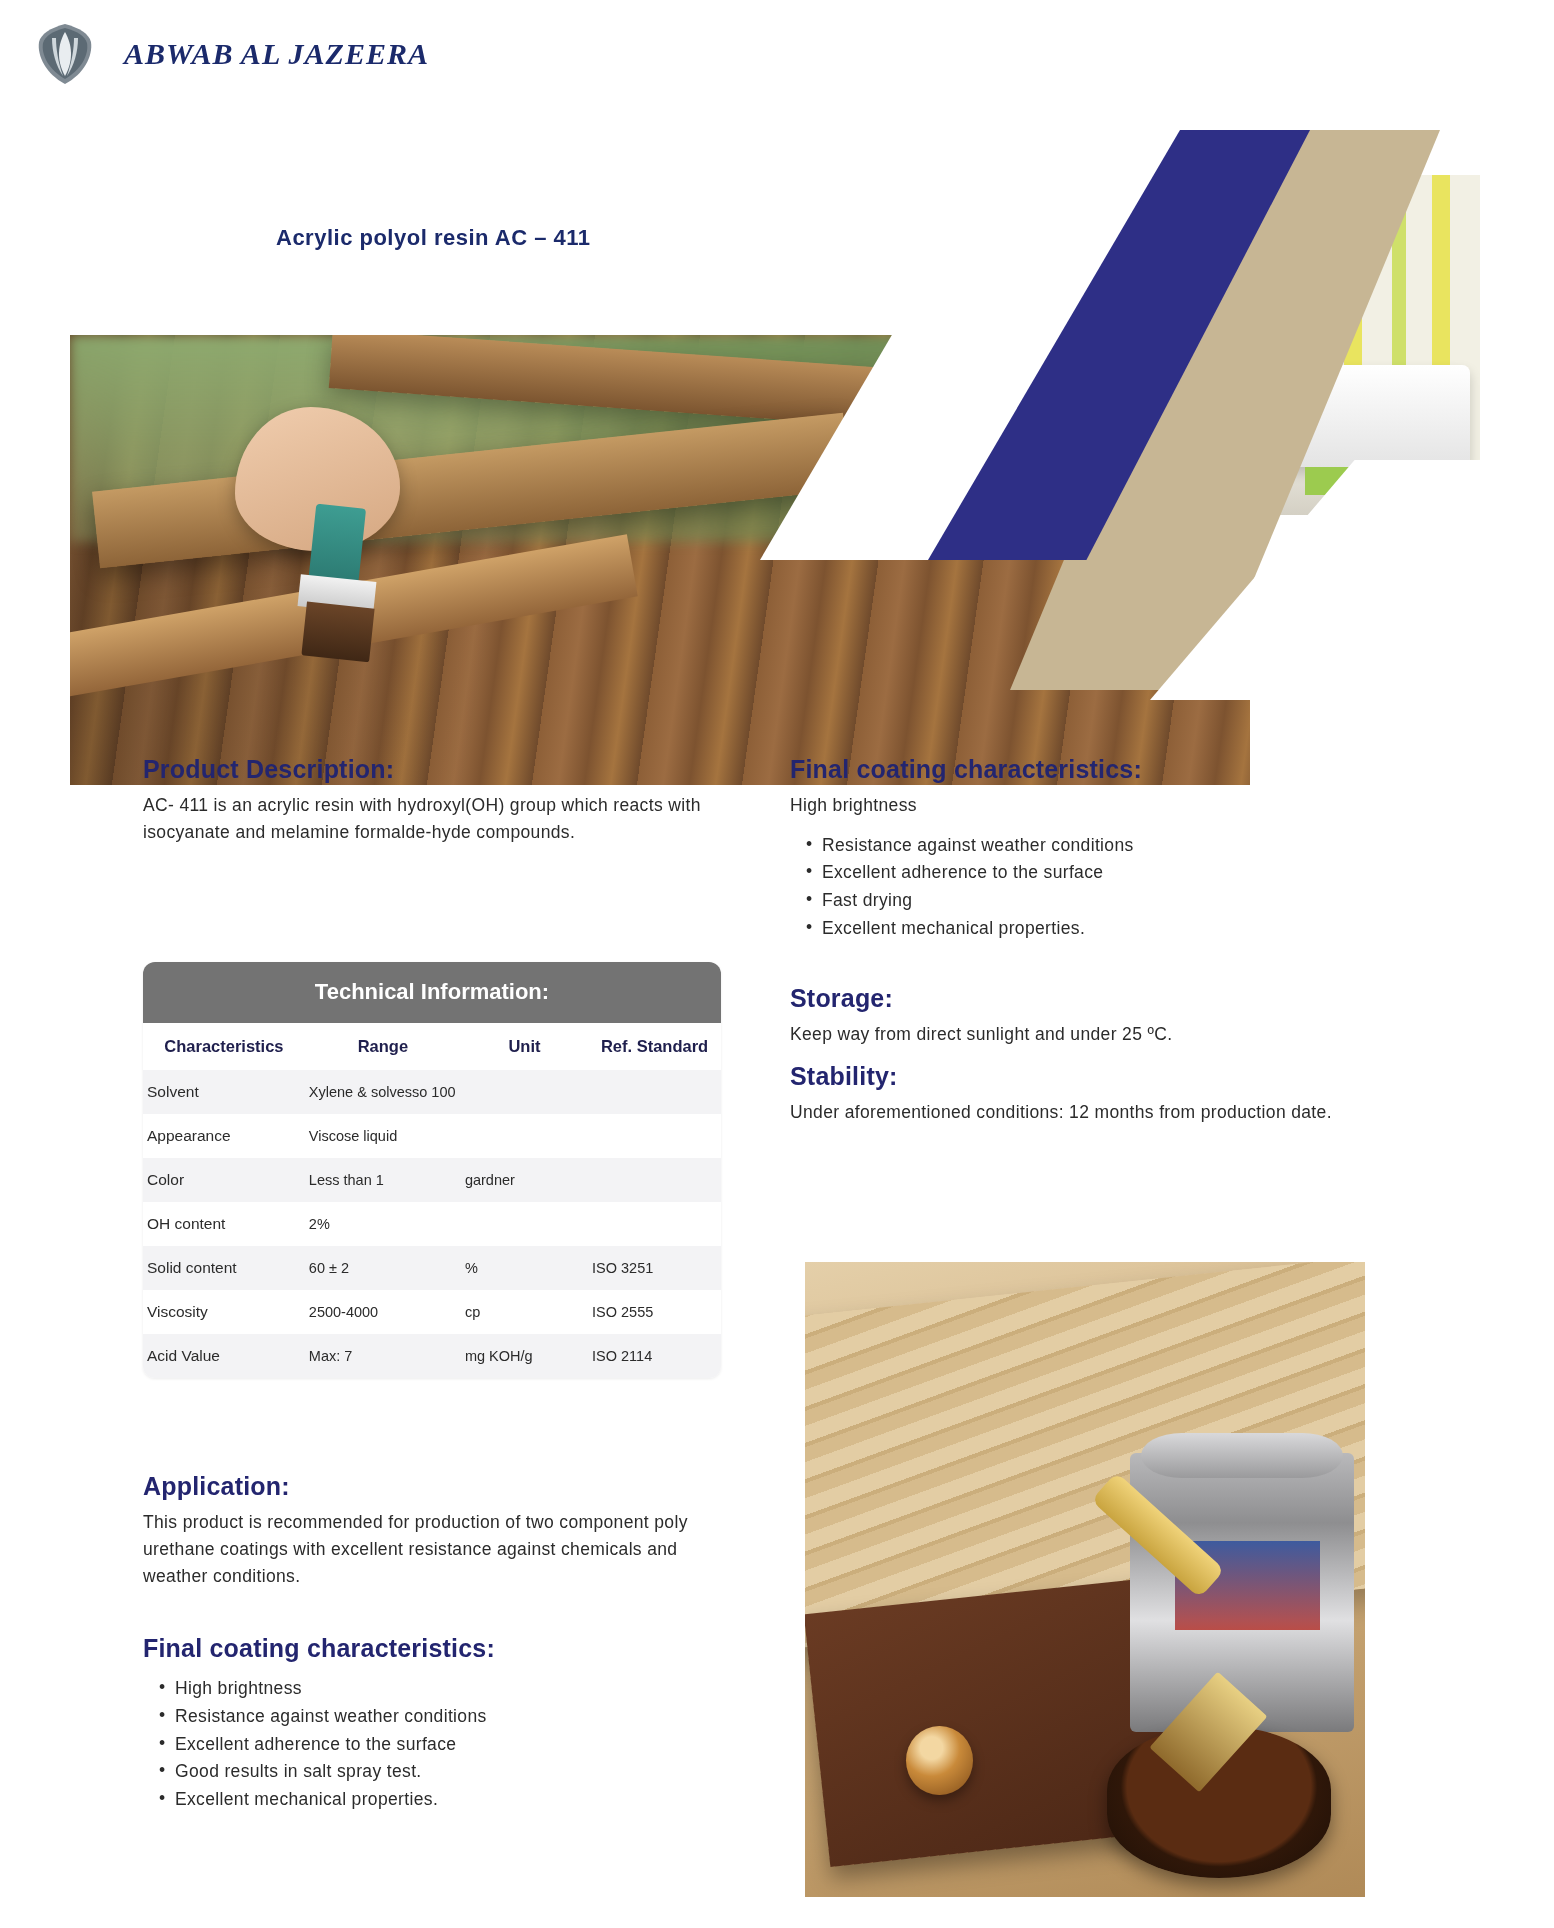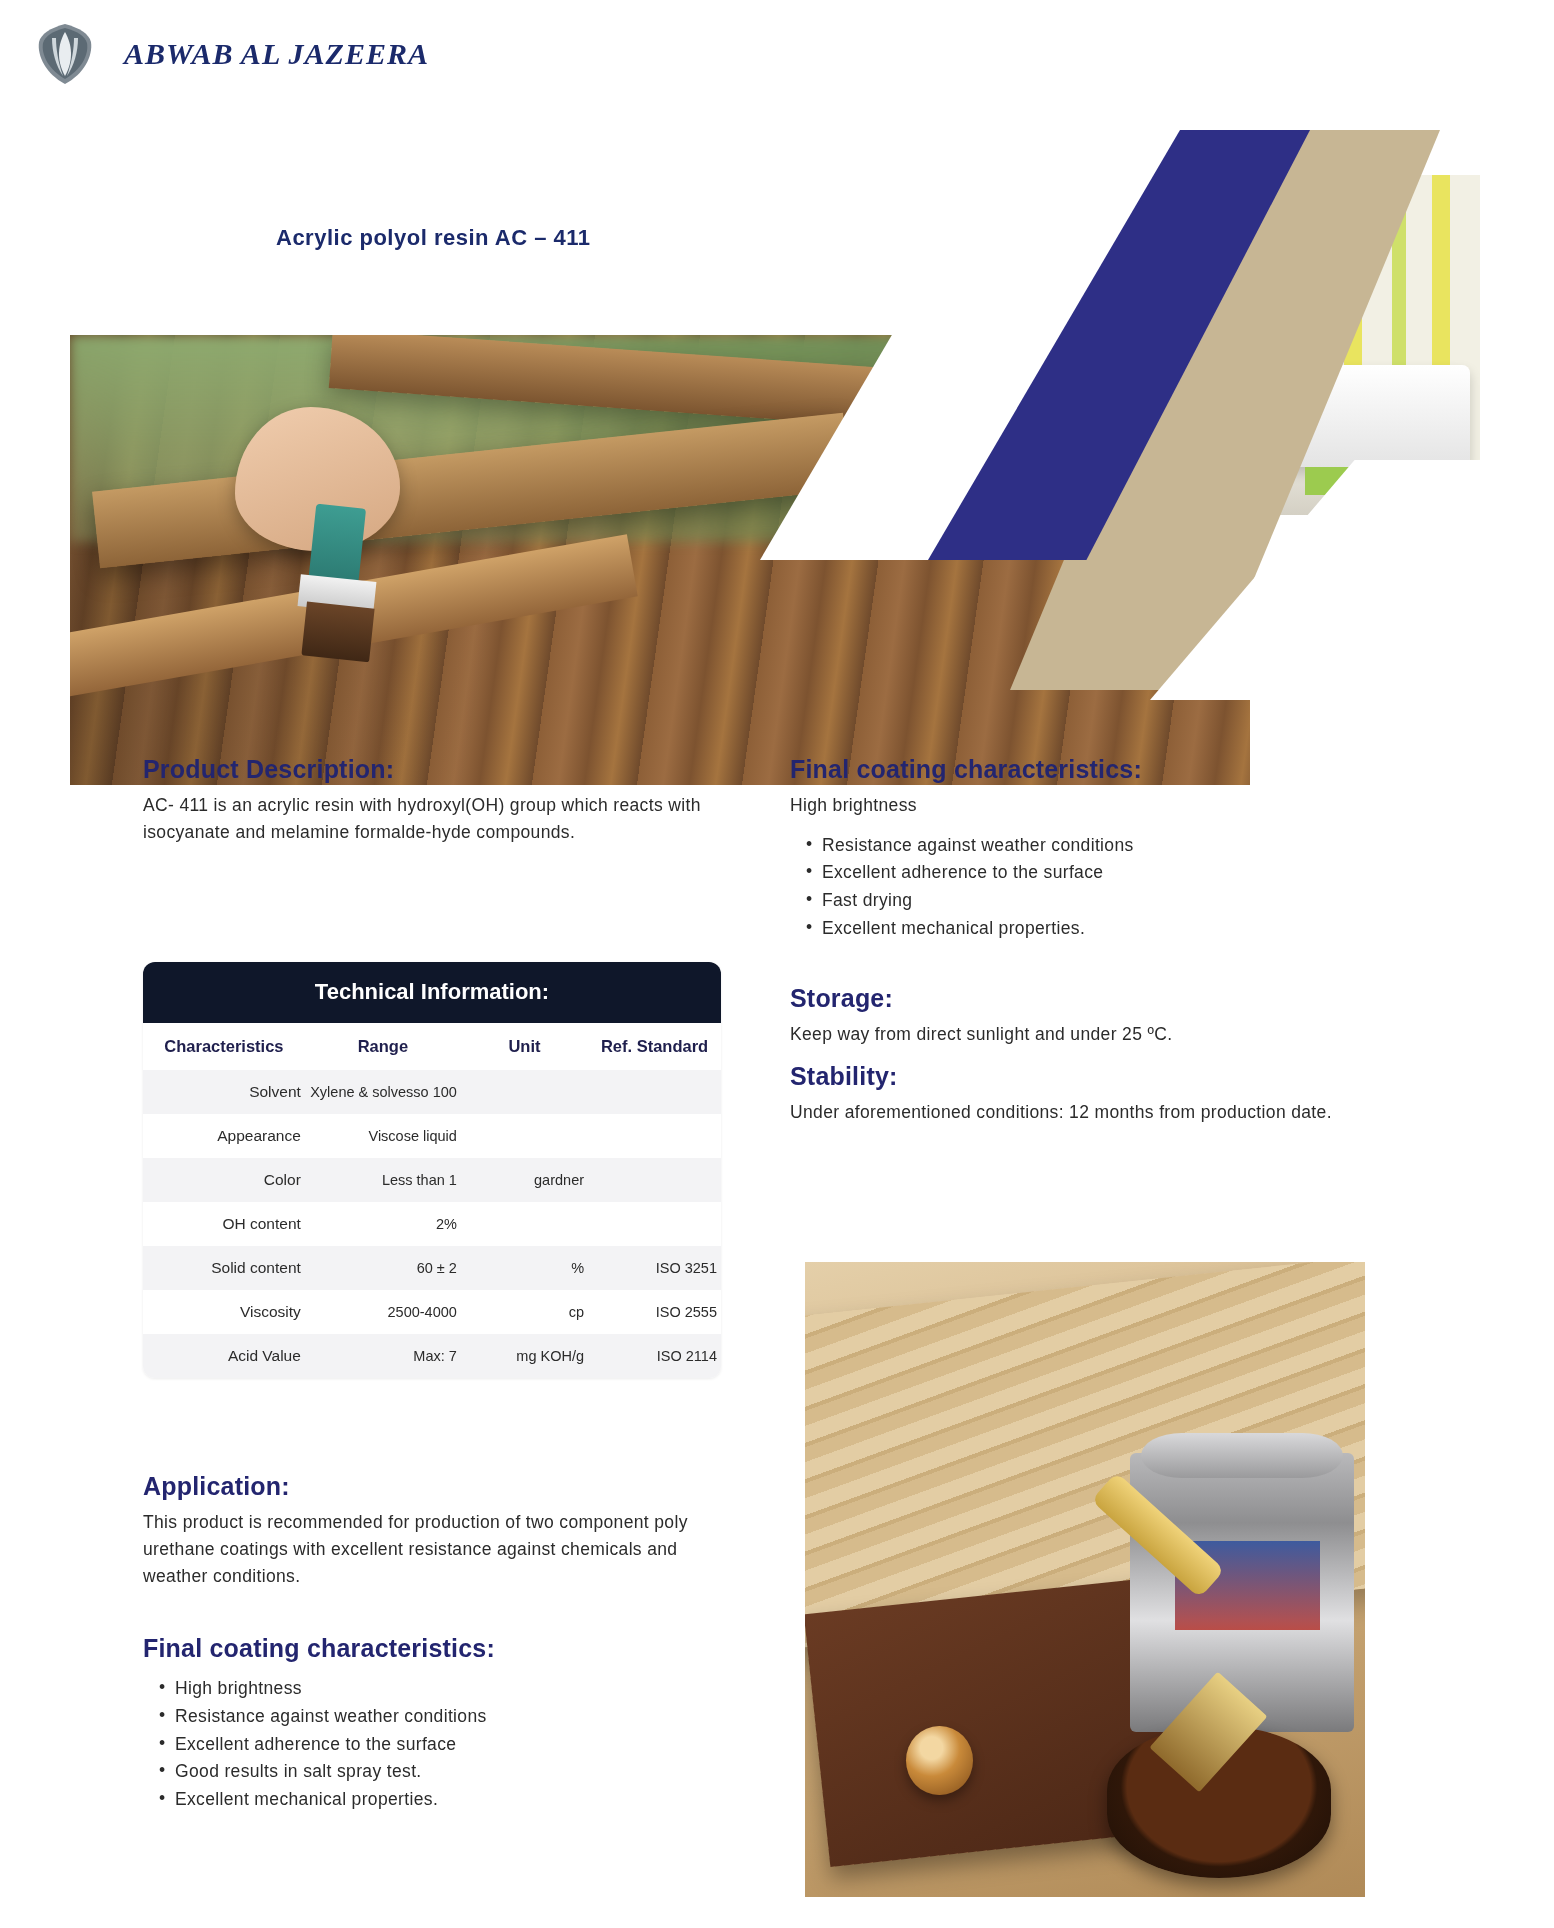--- a/index.html
+++ b/index.html
@@ -272,21 +272,21 @@
   .tech-card {
     position: absolute;
     left: 143px;
     top: 962px;
     width: 578px;
     border-radius: 12px;
     overflow: hidden;
     box-shadow: 0 1px 3px rgba(0,0,0,.08);
   }
   .tech-head {
-    background: #0f172a;
+    background: #737373;
     color: #ffffff;
     text-align: center;
     font-size: 22px;
     font-weight: bold;
     padding: 17px 0 18px 0;
   }
   .tech-table {
     width: 100%;
     border-collapse: collapse;
     background: #f3f3f5;
@@ -295,21 +295,21 @@
     font-size: 16.5px;
     font-weight: bold;
     color: #1f1f4d;
     padding: 14px 4px 14px 4px;
     background: #ffffff;
   }
   .tech-table td {
     font-size: 14.5px;
     color: #2b2b2b;
     padding: 13px 4px;
-    text-align: right;
+    text-align: left;
   }
   .tech-table tr.alt td { background: #ffffff; }
   .tech-table tr td:first-child { font-size: 15.5px; }
   .tech-table col.c1 { width: 28%; }
   .tech-table col.c2 { width: 27%; }
   .tech-table col.c3 { width: 22%; }
   .tech-table col.c4 { width: 23%; }
 
   
   .bottom-photo {

